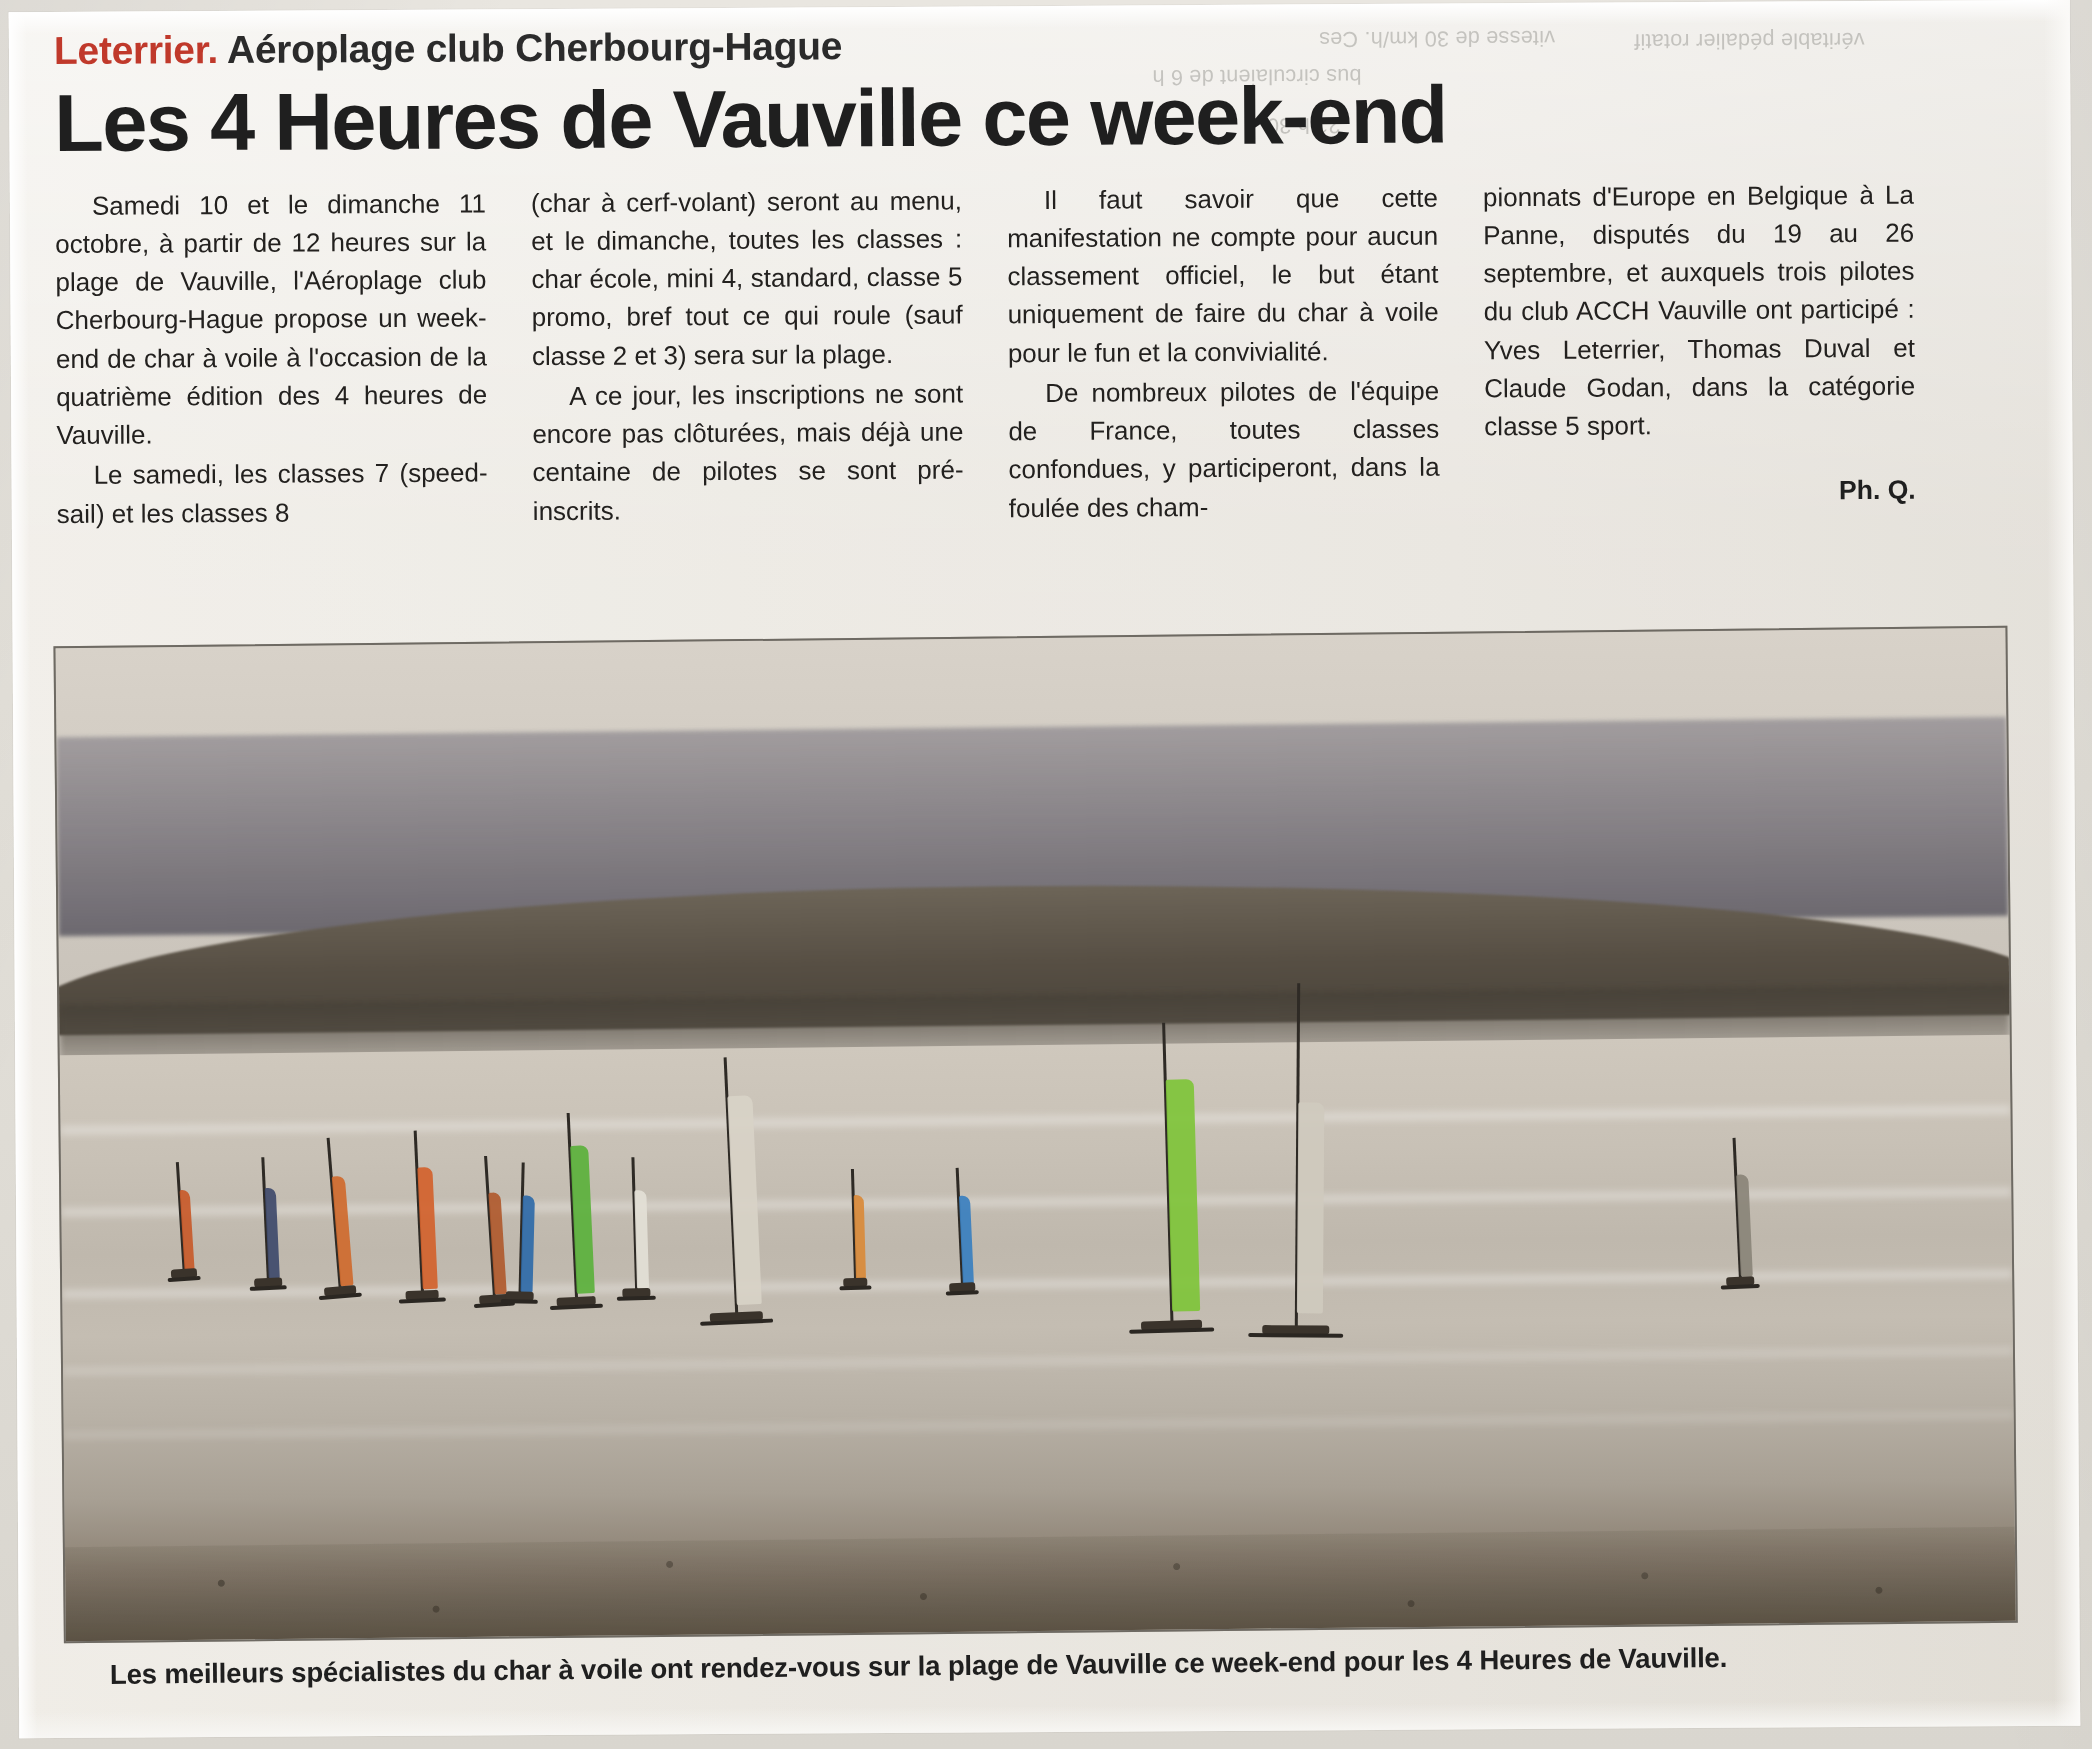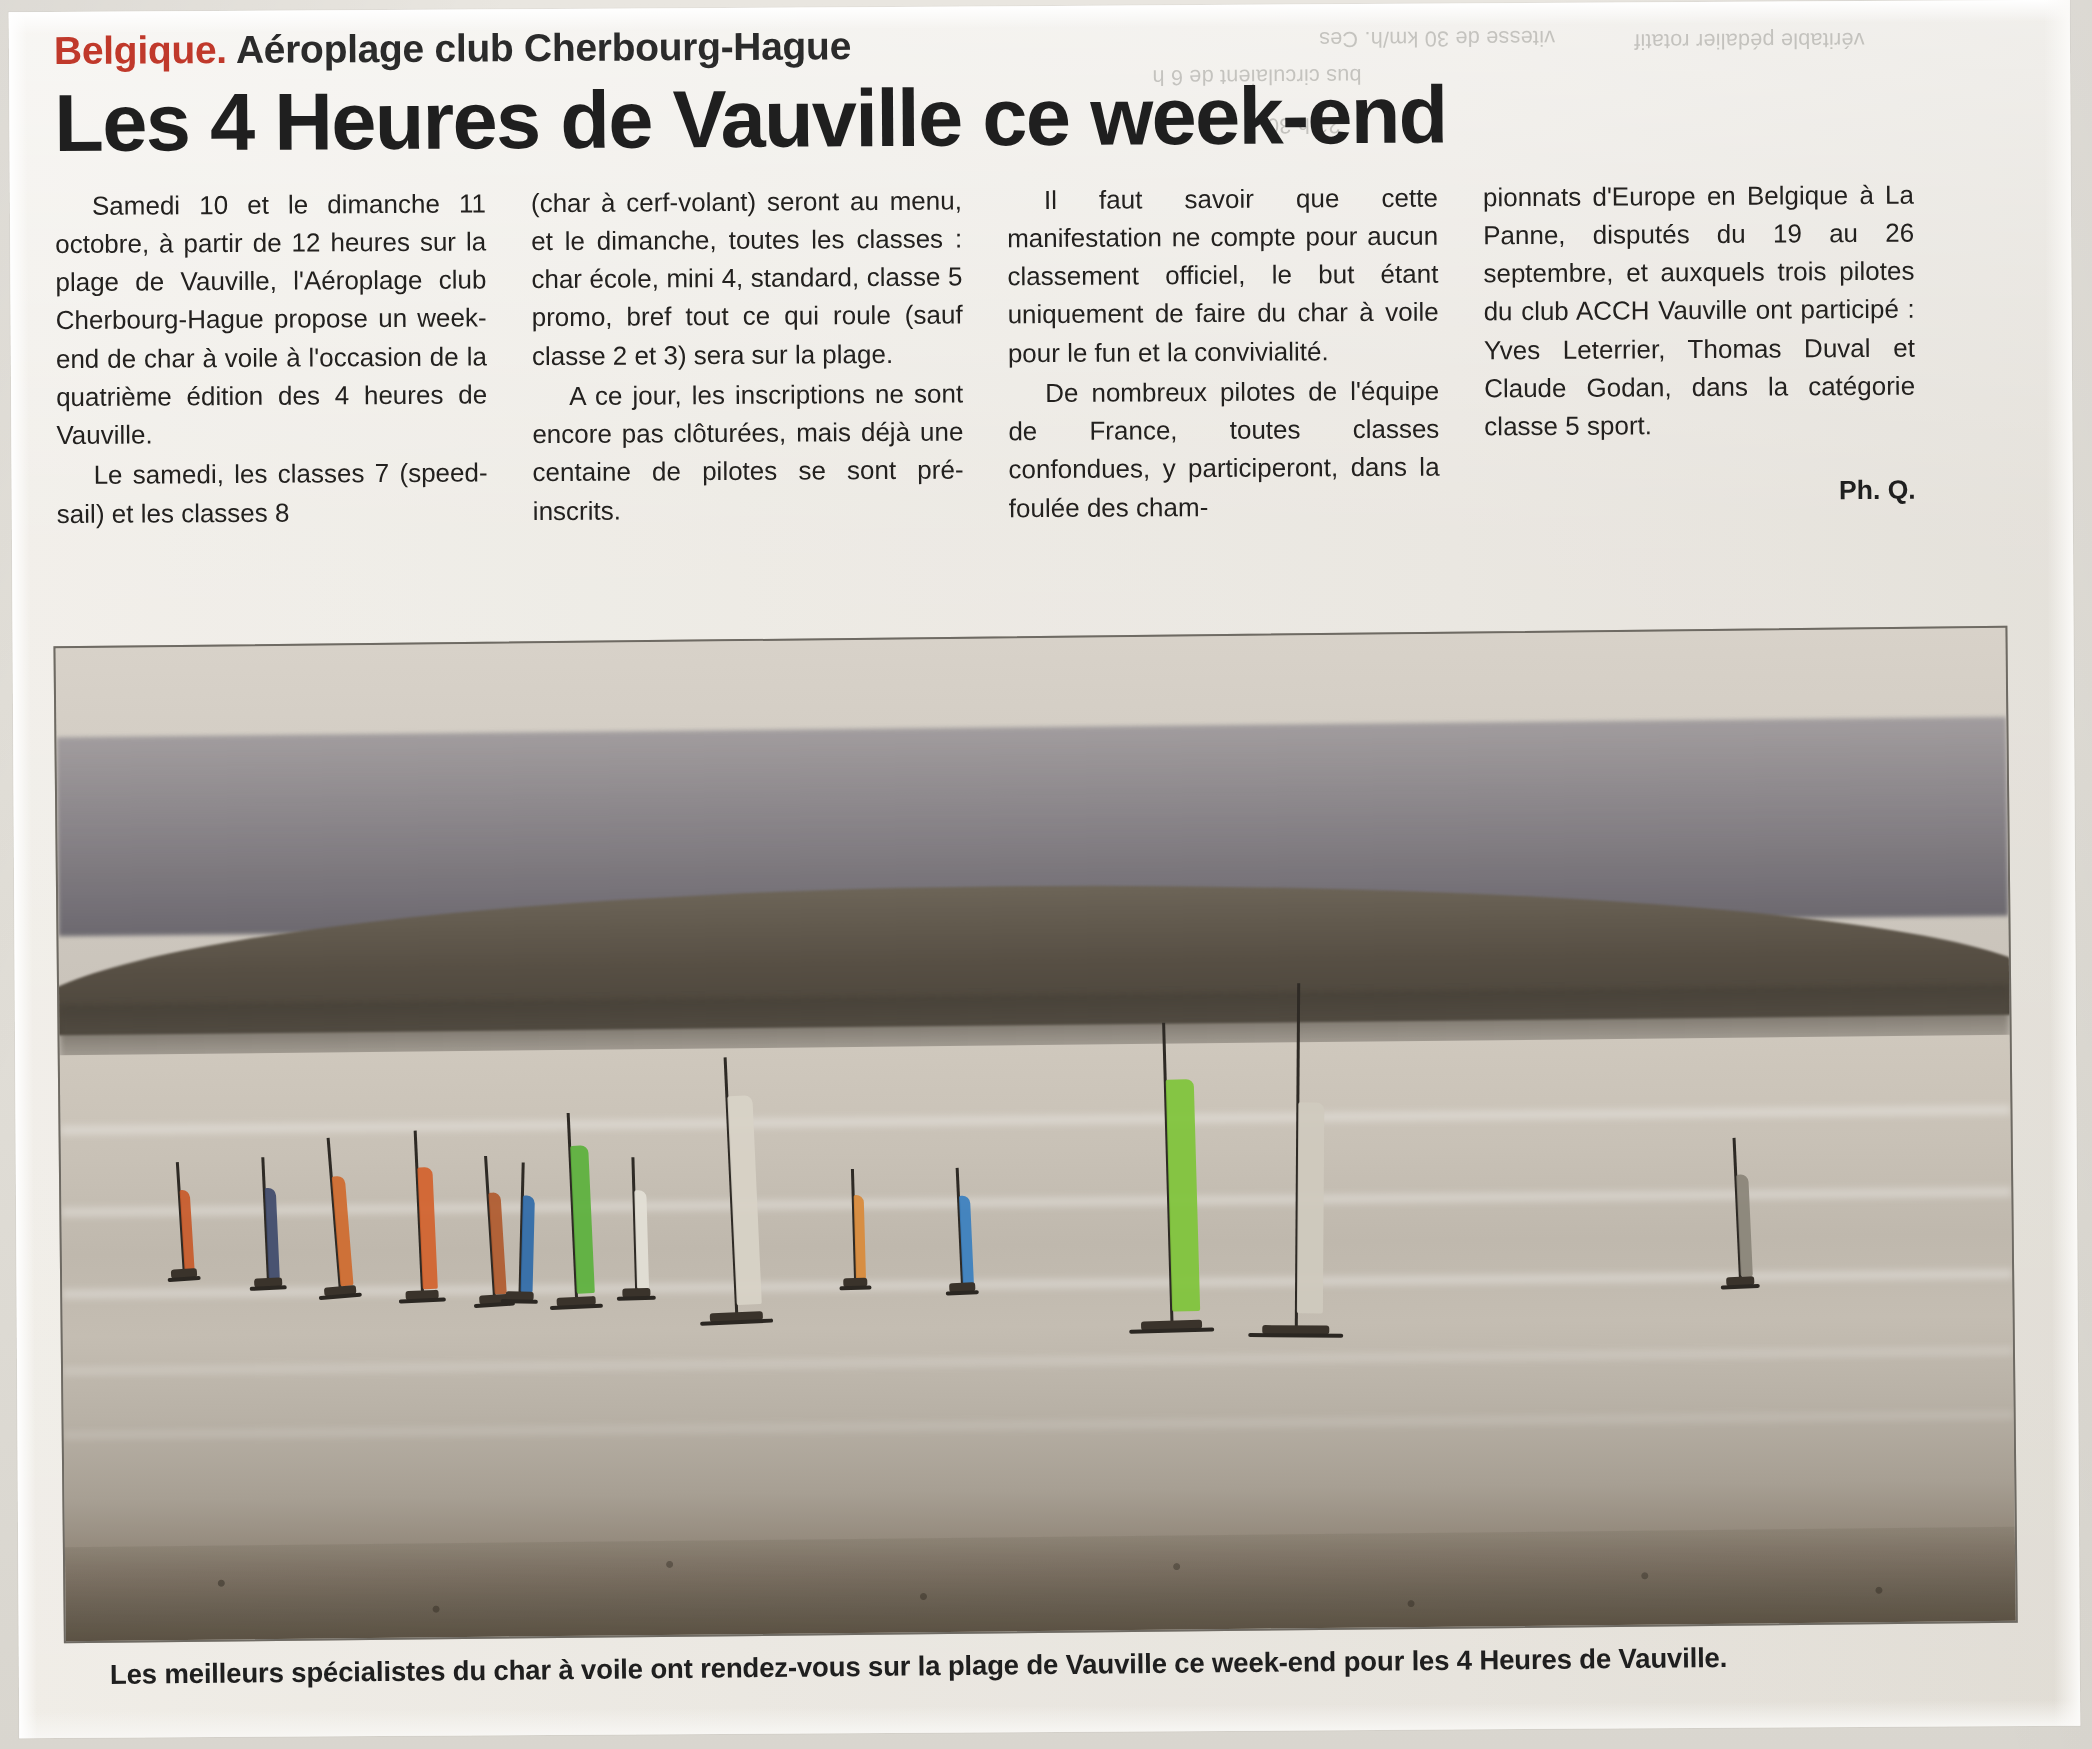--- a/index.html
+++ b/index.html
@@ -278,21 +278,21 @@
   <div class="clipping">
 
     <div class="bleed-through" style="left:1143px; top:59px;">bus circulaient de 6 h</div>
     <div class="bleed-through" style="left:1251px; top:108px;">21 h 30.</div>
     <div class="bleed-through" style="left:1310px; top:21.7px;">vitesse de 30 km/h. Ces</div>
     <div class="bleed-through" style="left:1625px; top:25.6px;">véritable pédalier rotatif</div>
 
     <div class="article">
 
       <div class="kicker">
-        <span class="place">Belgique.</span>
+        <span class="place">Leterrier.</span>
         <span>Aéroplage club Cherbourg-Hague</span>
       </div>
 
       <h1 class="headline">Les 4 Heures de Vauville ce week-end</h1>
 
       <div class="columns">
 
         <div class="col">
           <p>Samedi 10 et le dimanche 11 octobre, à partir de 12 heures sur la plage de Vauville, l'Aéroplage club Cherbourg-Hague propose un week-end de char à voile à l'occasion de la quatrième édition des 4 heures de Vauville.</p>
           <p>Le samedi, les classes 7 (speed-sail) et les classes 8</p>

